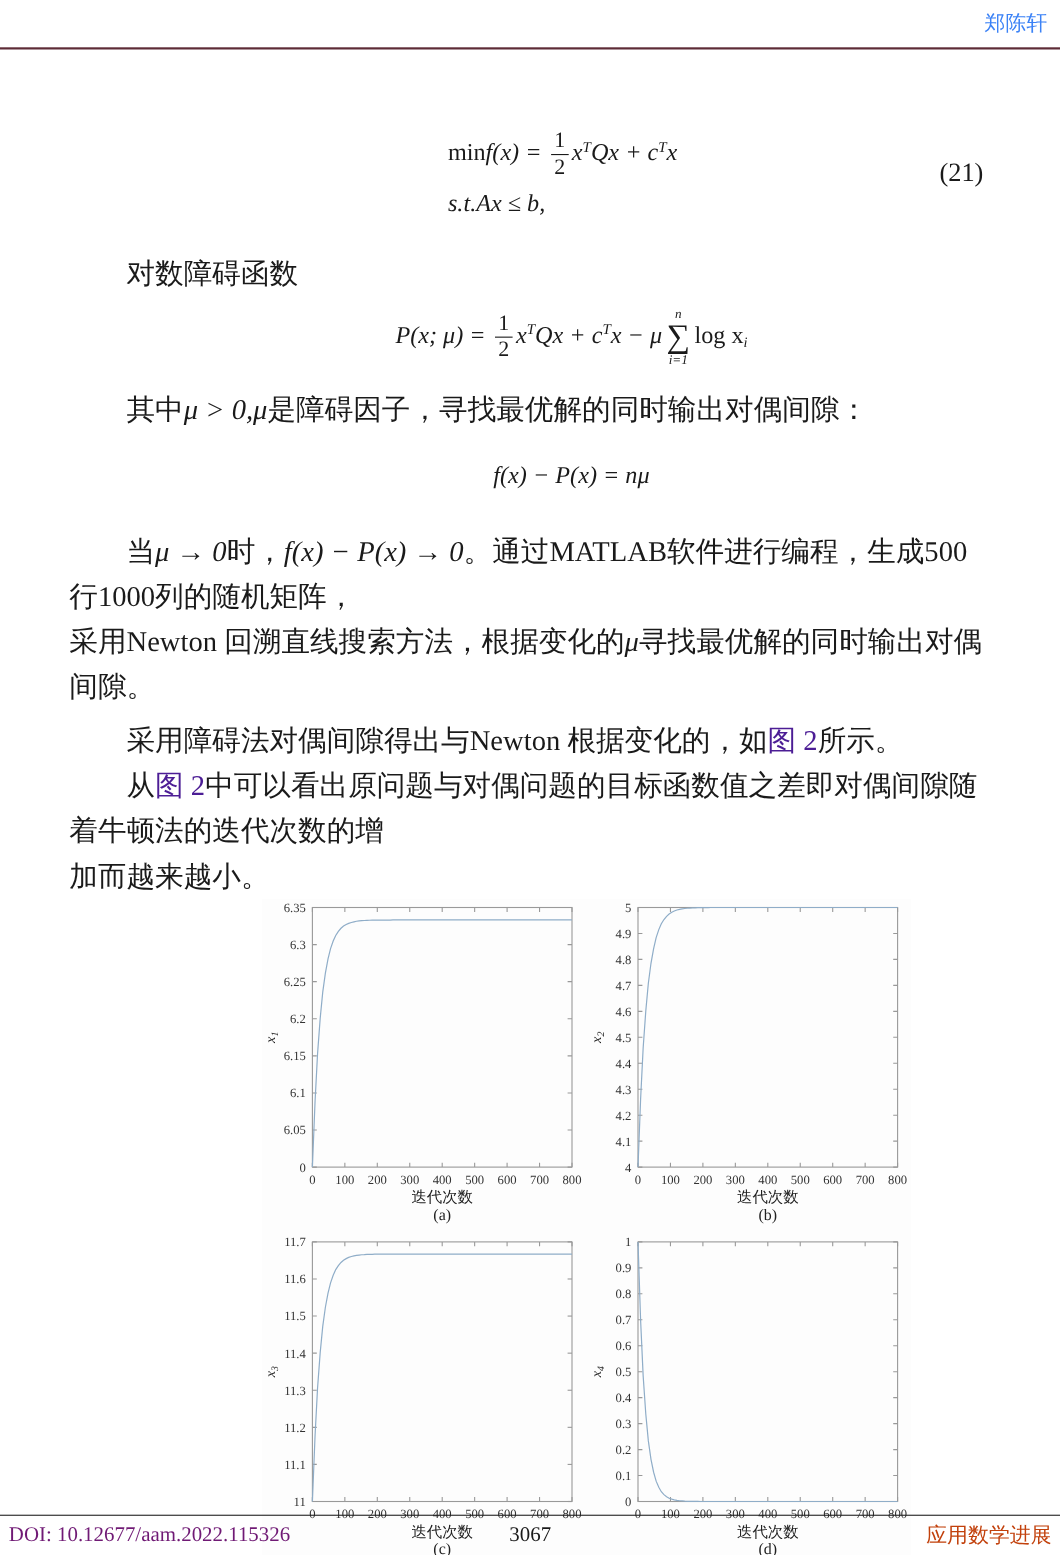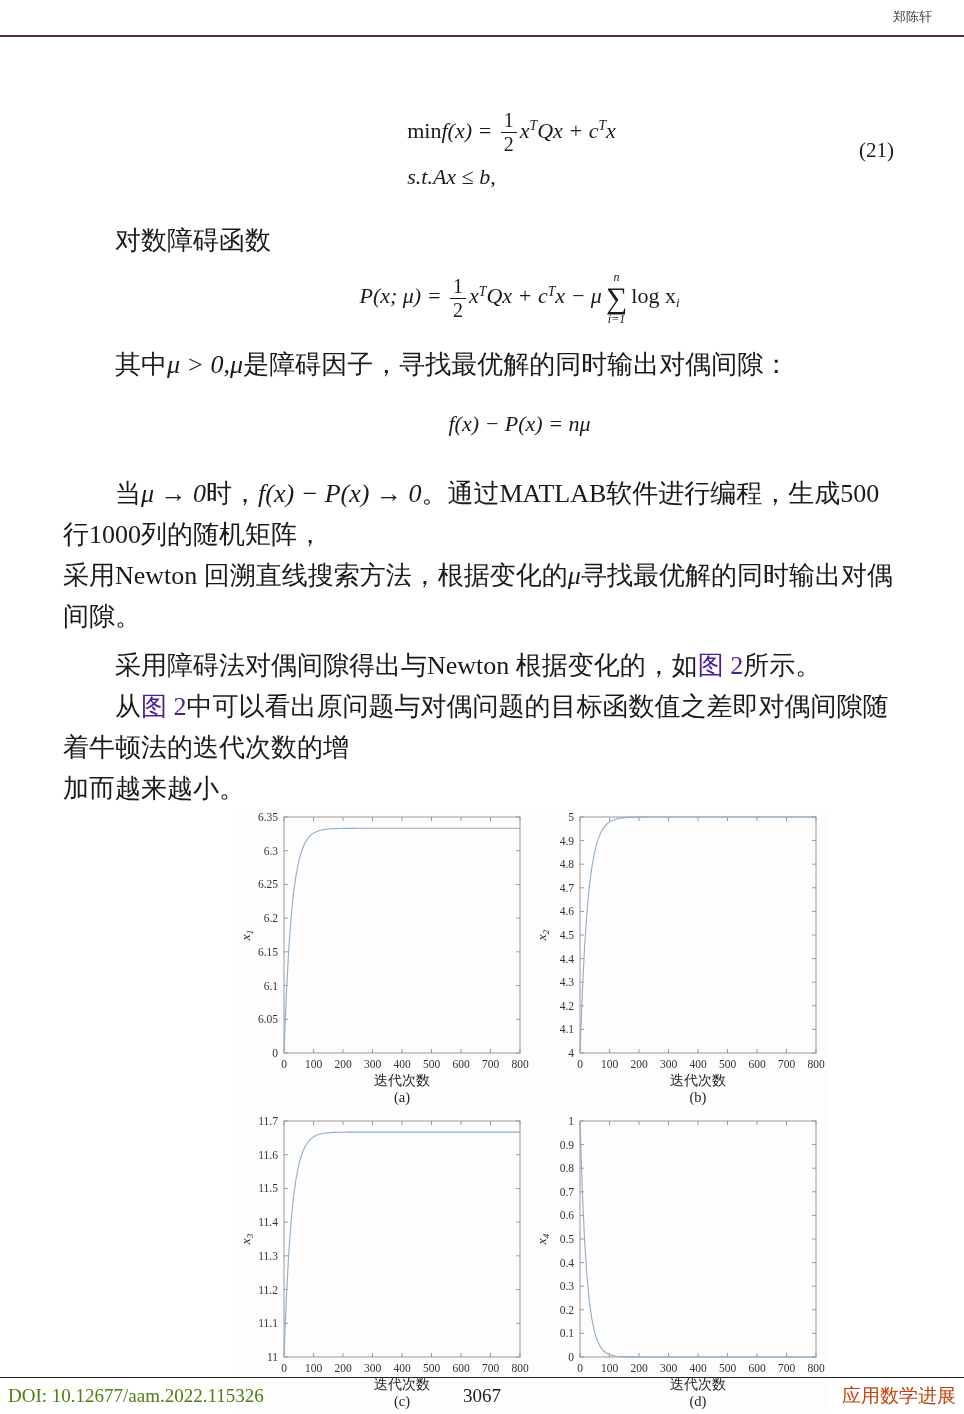--- a/index.html
+++ b/index.html
@@ -2,36 +2,36 @@
 <html><head>
 <meta charset="utf-8">
 <style>
   html,body{margin:0;padding:0;}
   body{
     width:964px;height:1414px;position:relative;background:#ffffff;
     font-family:"Liberation Serif","DejaVu Serif",serif;color:#1a1a1a;
     overflow:hidden;
   }
   
-  .header{padding:8px 32px 0 16px;text-align:right;font-size:13px;color:#404040;}
+  .header{padding:8px 12px 0 16px;text-align:right;font-size:19px;color:#3b82f6;}
   .rule{border:none;border-top:2px solid #5d2b36;margin:9px 0 0 0;}
   
   .para{margin:0 64px 0 63px;font-size:26px;line-height:41px;}
   .indent{text-indent:2em;}
   .math{font-style:italic;}
   .ref{color:#4c1d95;}
   
   .eq-wrap{position:relative;margin:72px 64px 0 63px;}
   .eq-center{text-align:center;}
   .eq-inner{display:inline-block;text-align:left;transform:translateX(30px);}
   .eq{font-size:22px;font-style:italic;}
   .rm{font-style:normal;}
   .eq-line2{margin-top:8px;}
   .eq-tag{position:absolute;right:-58px;top:50%;transform:translateY(-50%);
-    font-size:21px;font-style:normal;}
+    font-size:24px;font-style:normal;}
   .frac{display:inline-block;vertical-align:middle;text-align:center;margin:0 3px;line-height:1.15;}
   .frac .num{display:block;padding:0 3px;border-bottom:1.3px solid #1a1a1a;font-size:20px;}
   .frac .den{display:block;font-size:20px;}
   .sup{font-size:0.62em;position:relative;top:-0.55em;}
   .bigop{display:inline-flex;flex-direction:column;align-items:center;vertical-align:middle;
     margin:0 4px;line-height:1;}
   .bigop .lim{font-size:12px;font-style:italic;line-height:1.1;}
   .bigop .op{font-size:30px;font-style:normal;line-height:0.95;}
   .eq-block{margin-top:10px;}
   .eq-gap-block{margin-top:26px;}
@@ -47,21 +47,21 @@
   svg text{font-family:"Liberation Serif","DejaVu Serif",serif;}
   .subcap{margin-left:46px;width:236px;text-align:center;font-size:14.5px;
     padding:2px 0 3px 0;color:#222;}
   
   .figcap{margin:6px 0 0 240px;font-size:18px;line-height:33px;}
   .figcap-label{color:#8f2d2b;font-weight:bold;}
   
   .footer{position:absolute;left:0;bottom:0;width:100%;box-sizing:border-box;
     border-top:1.5px solid #222;height:37px;display:flex;align-items:center;
     padding:0 8px;font-size:19px;}
-  .footer .doi{flex:1;color:#4d7c0f;text-align:left;}
+  .footer .doi{flex:1;color:#701a75;text-align:left;}
   .footer .pagenum{flex:1;text-align:center;color:#1a1a1a;}
   .footer .journal{flex:1;color:#c2410c;text-align:right;}
 </style>
 </head>
 <body>
 
 <div class="header">
   <span>郑陈轩</span>
 </div>
 <hr class="rule">

